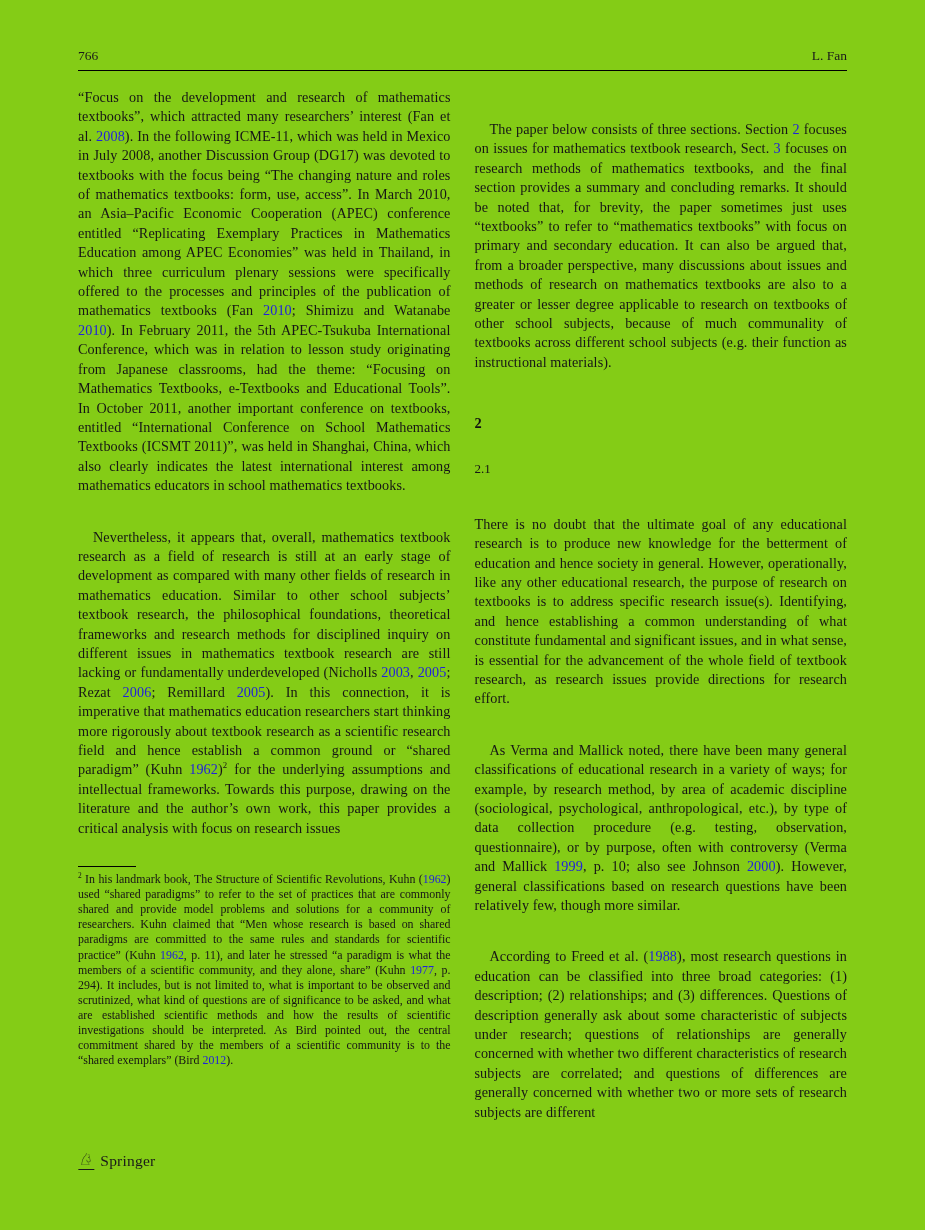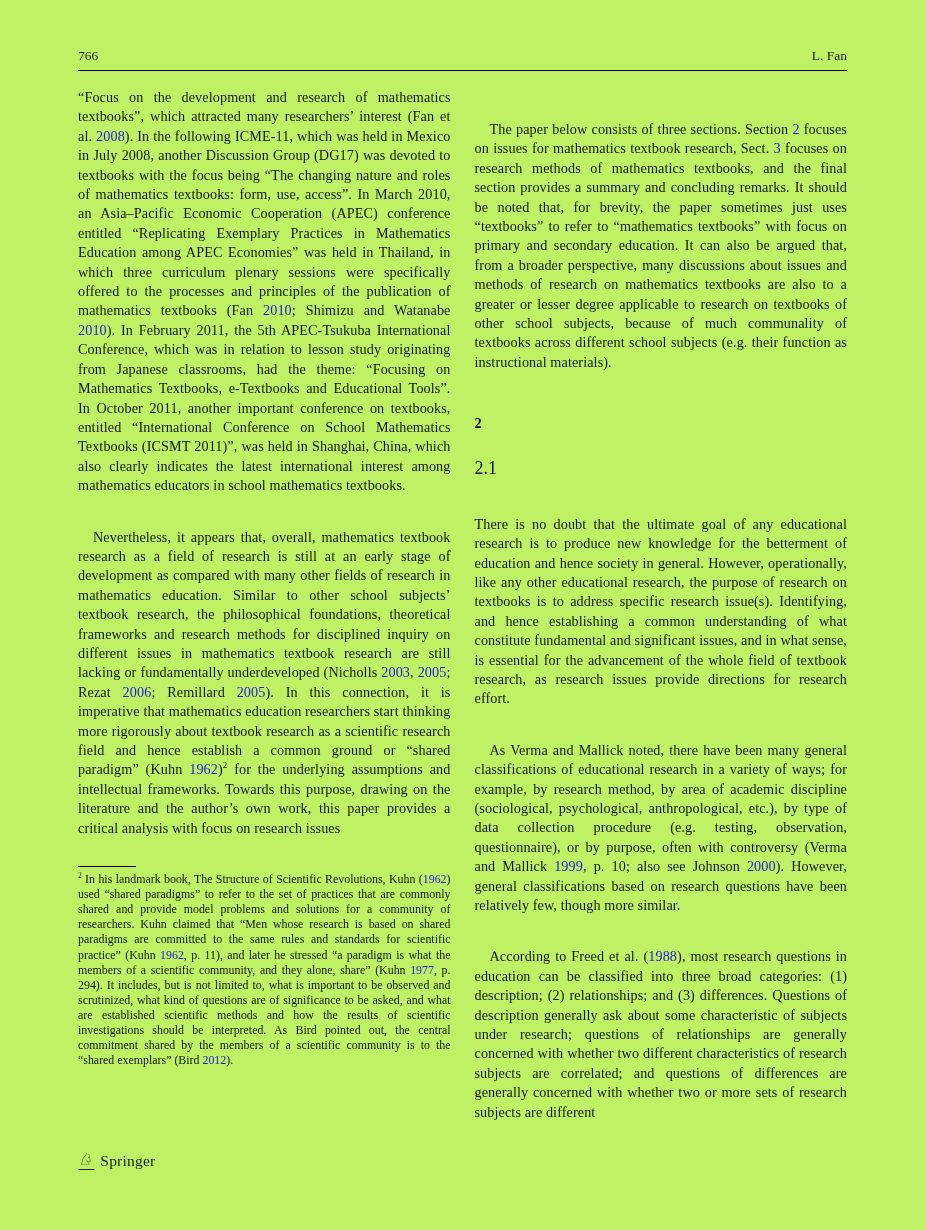--- a/index.html
+++ b/index.html
@@ -2,21 +2,21 @@
 <html lang="en"><head>
 <meta charset="utf-8">
 <style>
   html,body{margin:0;padding:0;background:#ffffff;}
   body{
     width:925px;height:1230px;position:relative;overflow:hidden;
     font-family:"Liberation Serif","DejaVu Serif",serif;
     color:#151515;
     -webkit-font-smoothing:antialiased;
   }
-  .page{position:absolute;inset:0;background:#bef264;}
+  .page{position:absolute;inset:0;background:#84cc16;}
   .header{
     position:absolute;left:78px;right:78px;top:48px;
     display:flex;justify-content:space-between;
     font-size:13.5px;color:#1a1a1a;
   }
   .header-rule{
     position:absolute;left:78px;right:78px;top:70px;
     border-top:1.6px solid #000;
   }
   .columns{
@@ -34,21 +34,21 @@
   .it{}
   sup{font-size:0.62em;line-height:0;vertical-align:super;}
   .section-heading{
     margin-top:42px;
     display:flex;gap:13px;
     font-weight:bold;font-size:14.4px;line-height:19px;color:#111;
   }
   .subsection-heading{
     margin-top:26px;
     display:flex;gap:8px;
-    font-weight:normal;font-size:18px;line-height:19.4px;color:#161616;
+    font-weight:normal;font-size:13px;line-height:19.4px;color:#161616;
   }
   .subsection-title{max-width:330px;display:inline-block;}
   .after-heading{margin-top:36px;}
   .footnote{margin-top:28px;}
   .fn-rule{width:58px;border-top:1.2px solid #000;margin-bottom:5px;}
   .fn-text{
     margin:0;text-align:justify;
     font-size:11.9px;line-height:15.1px;color:#161616;
   }
   .footer{

